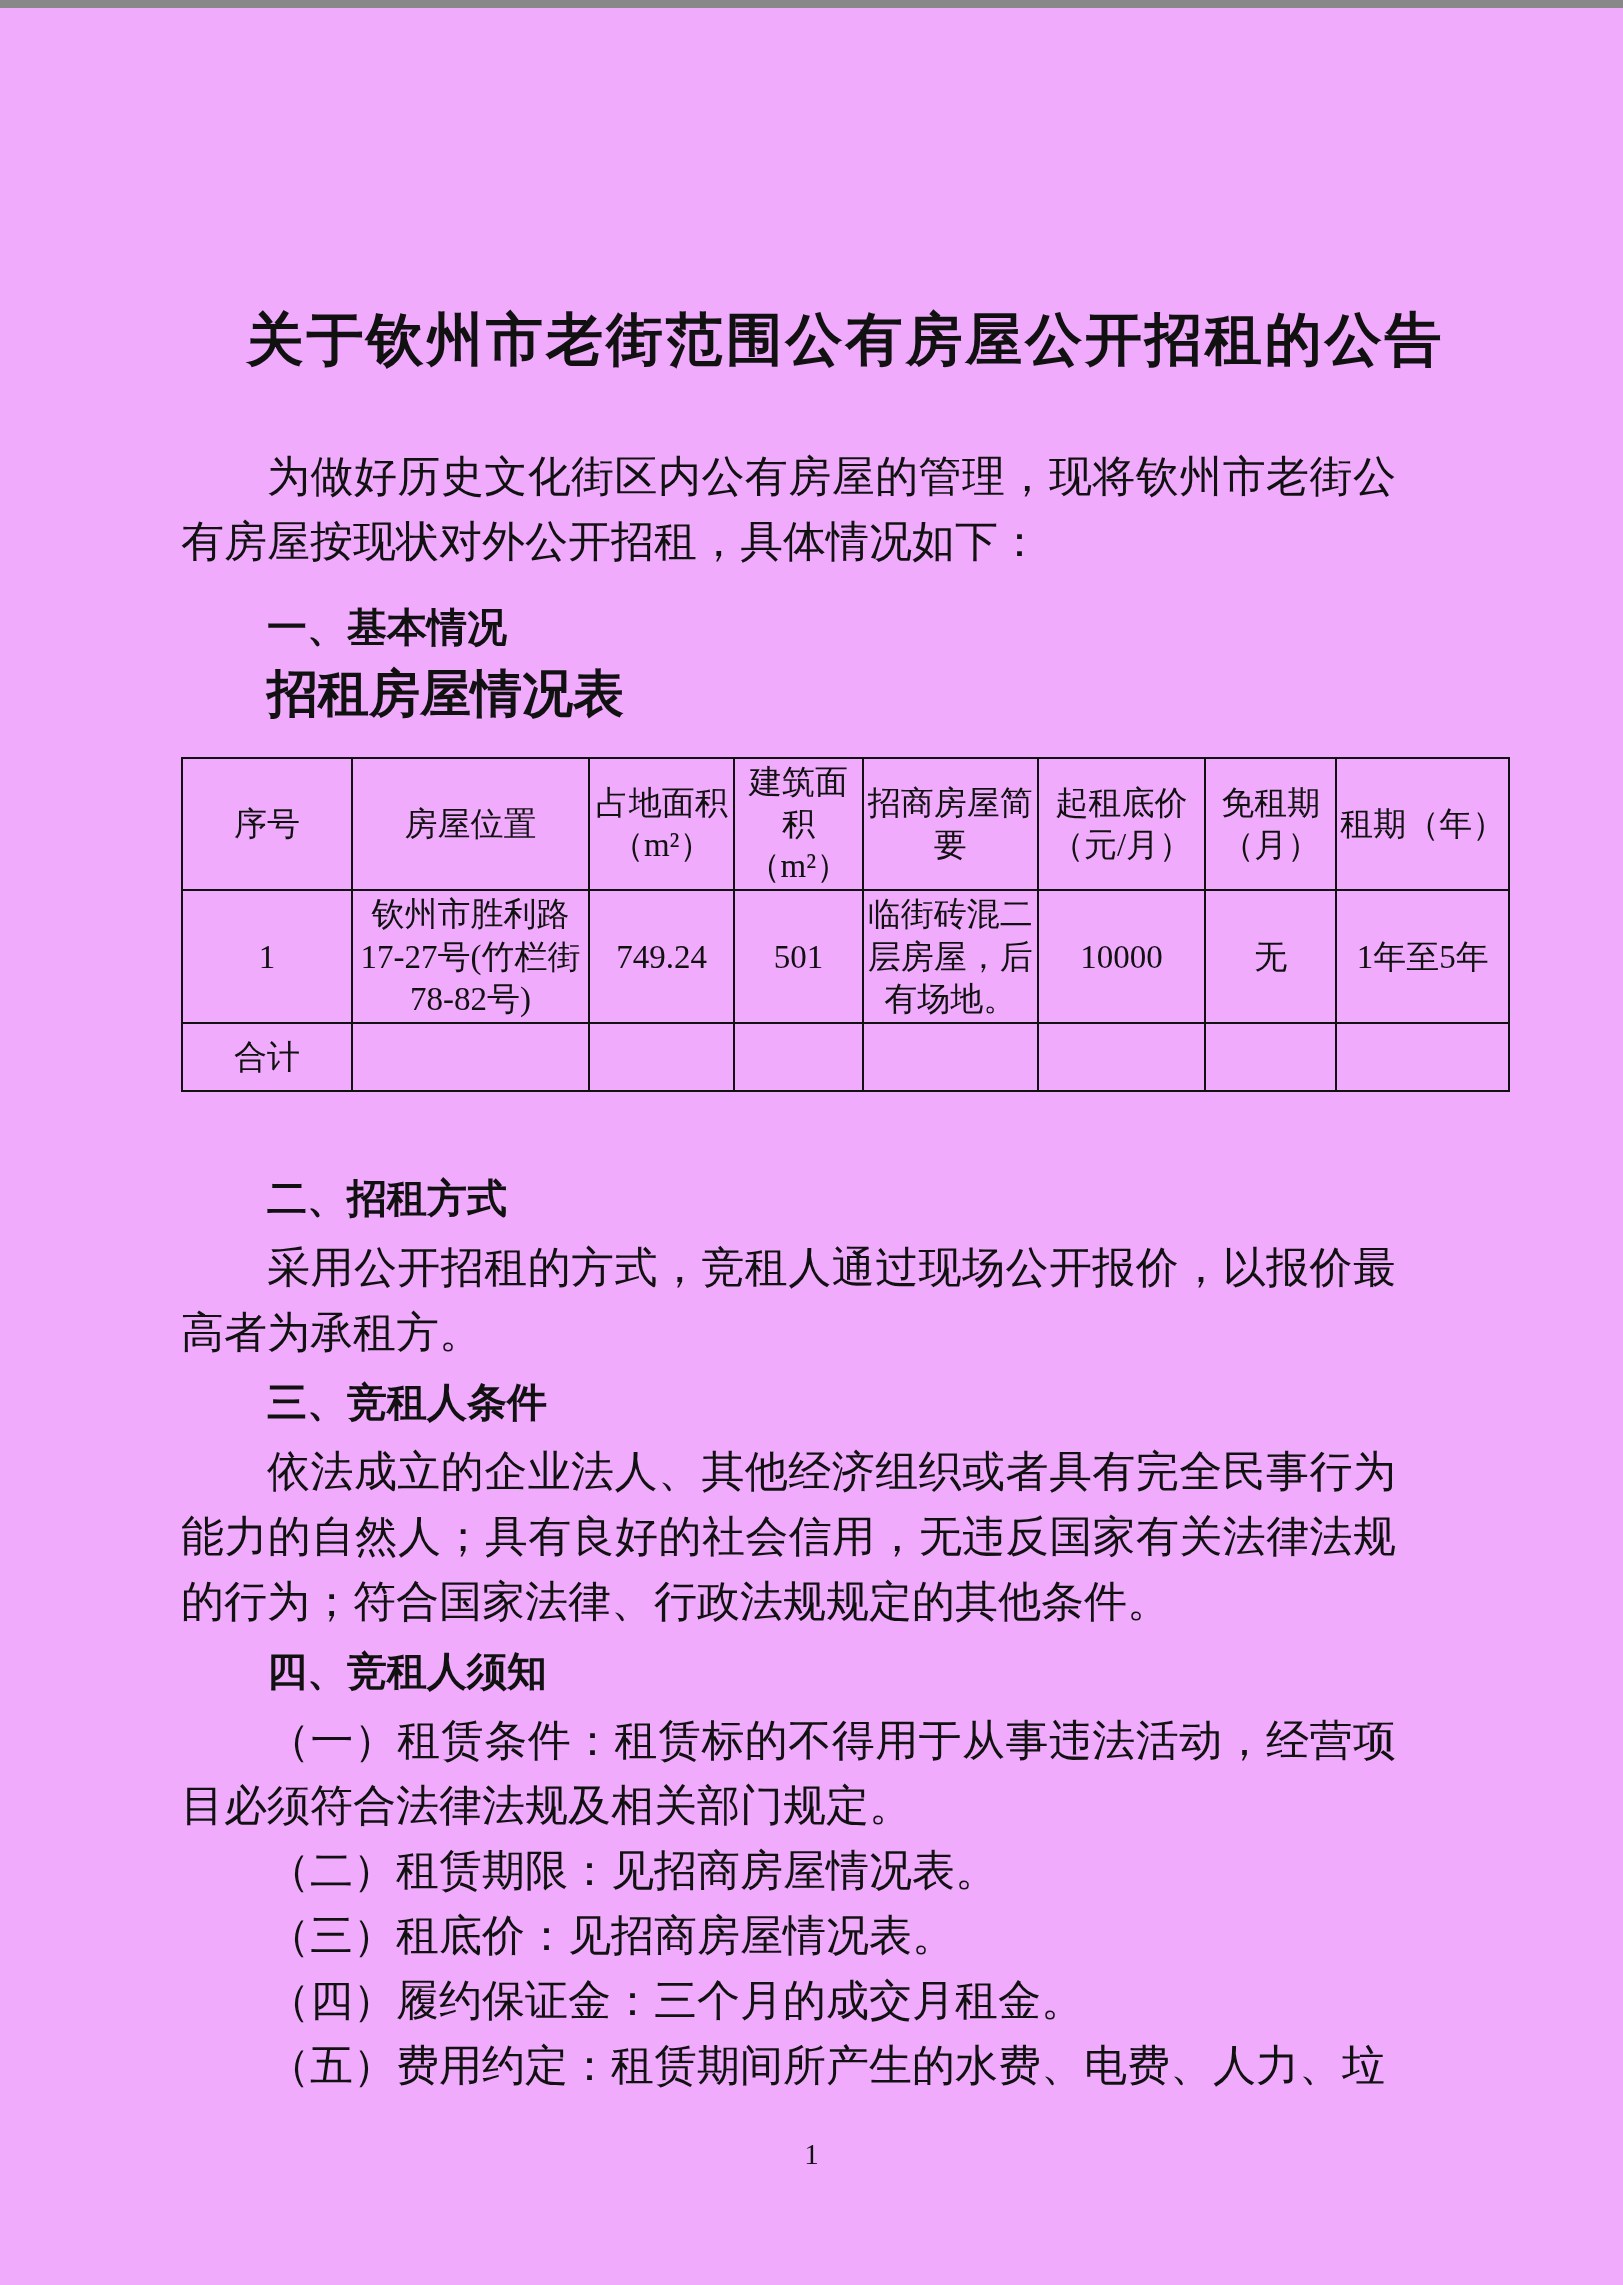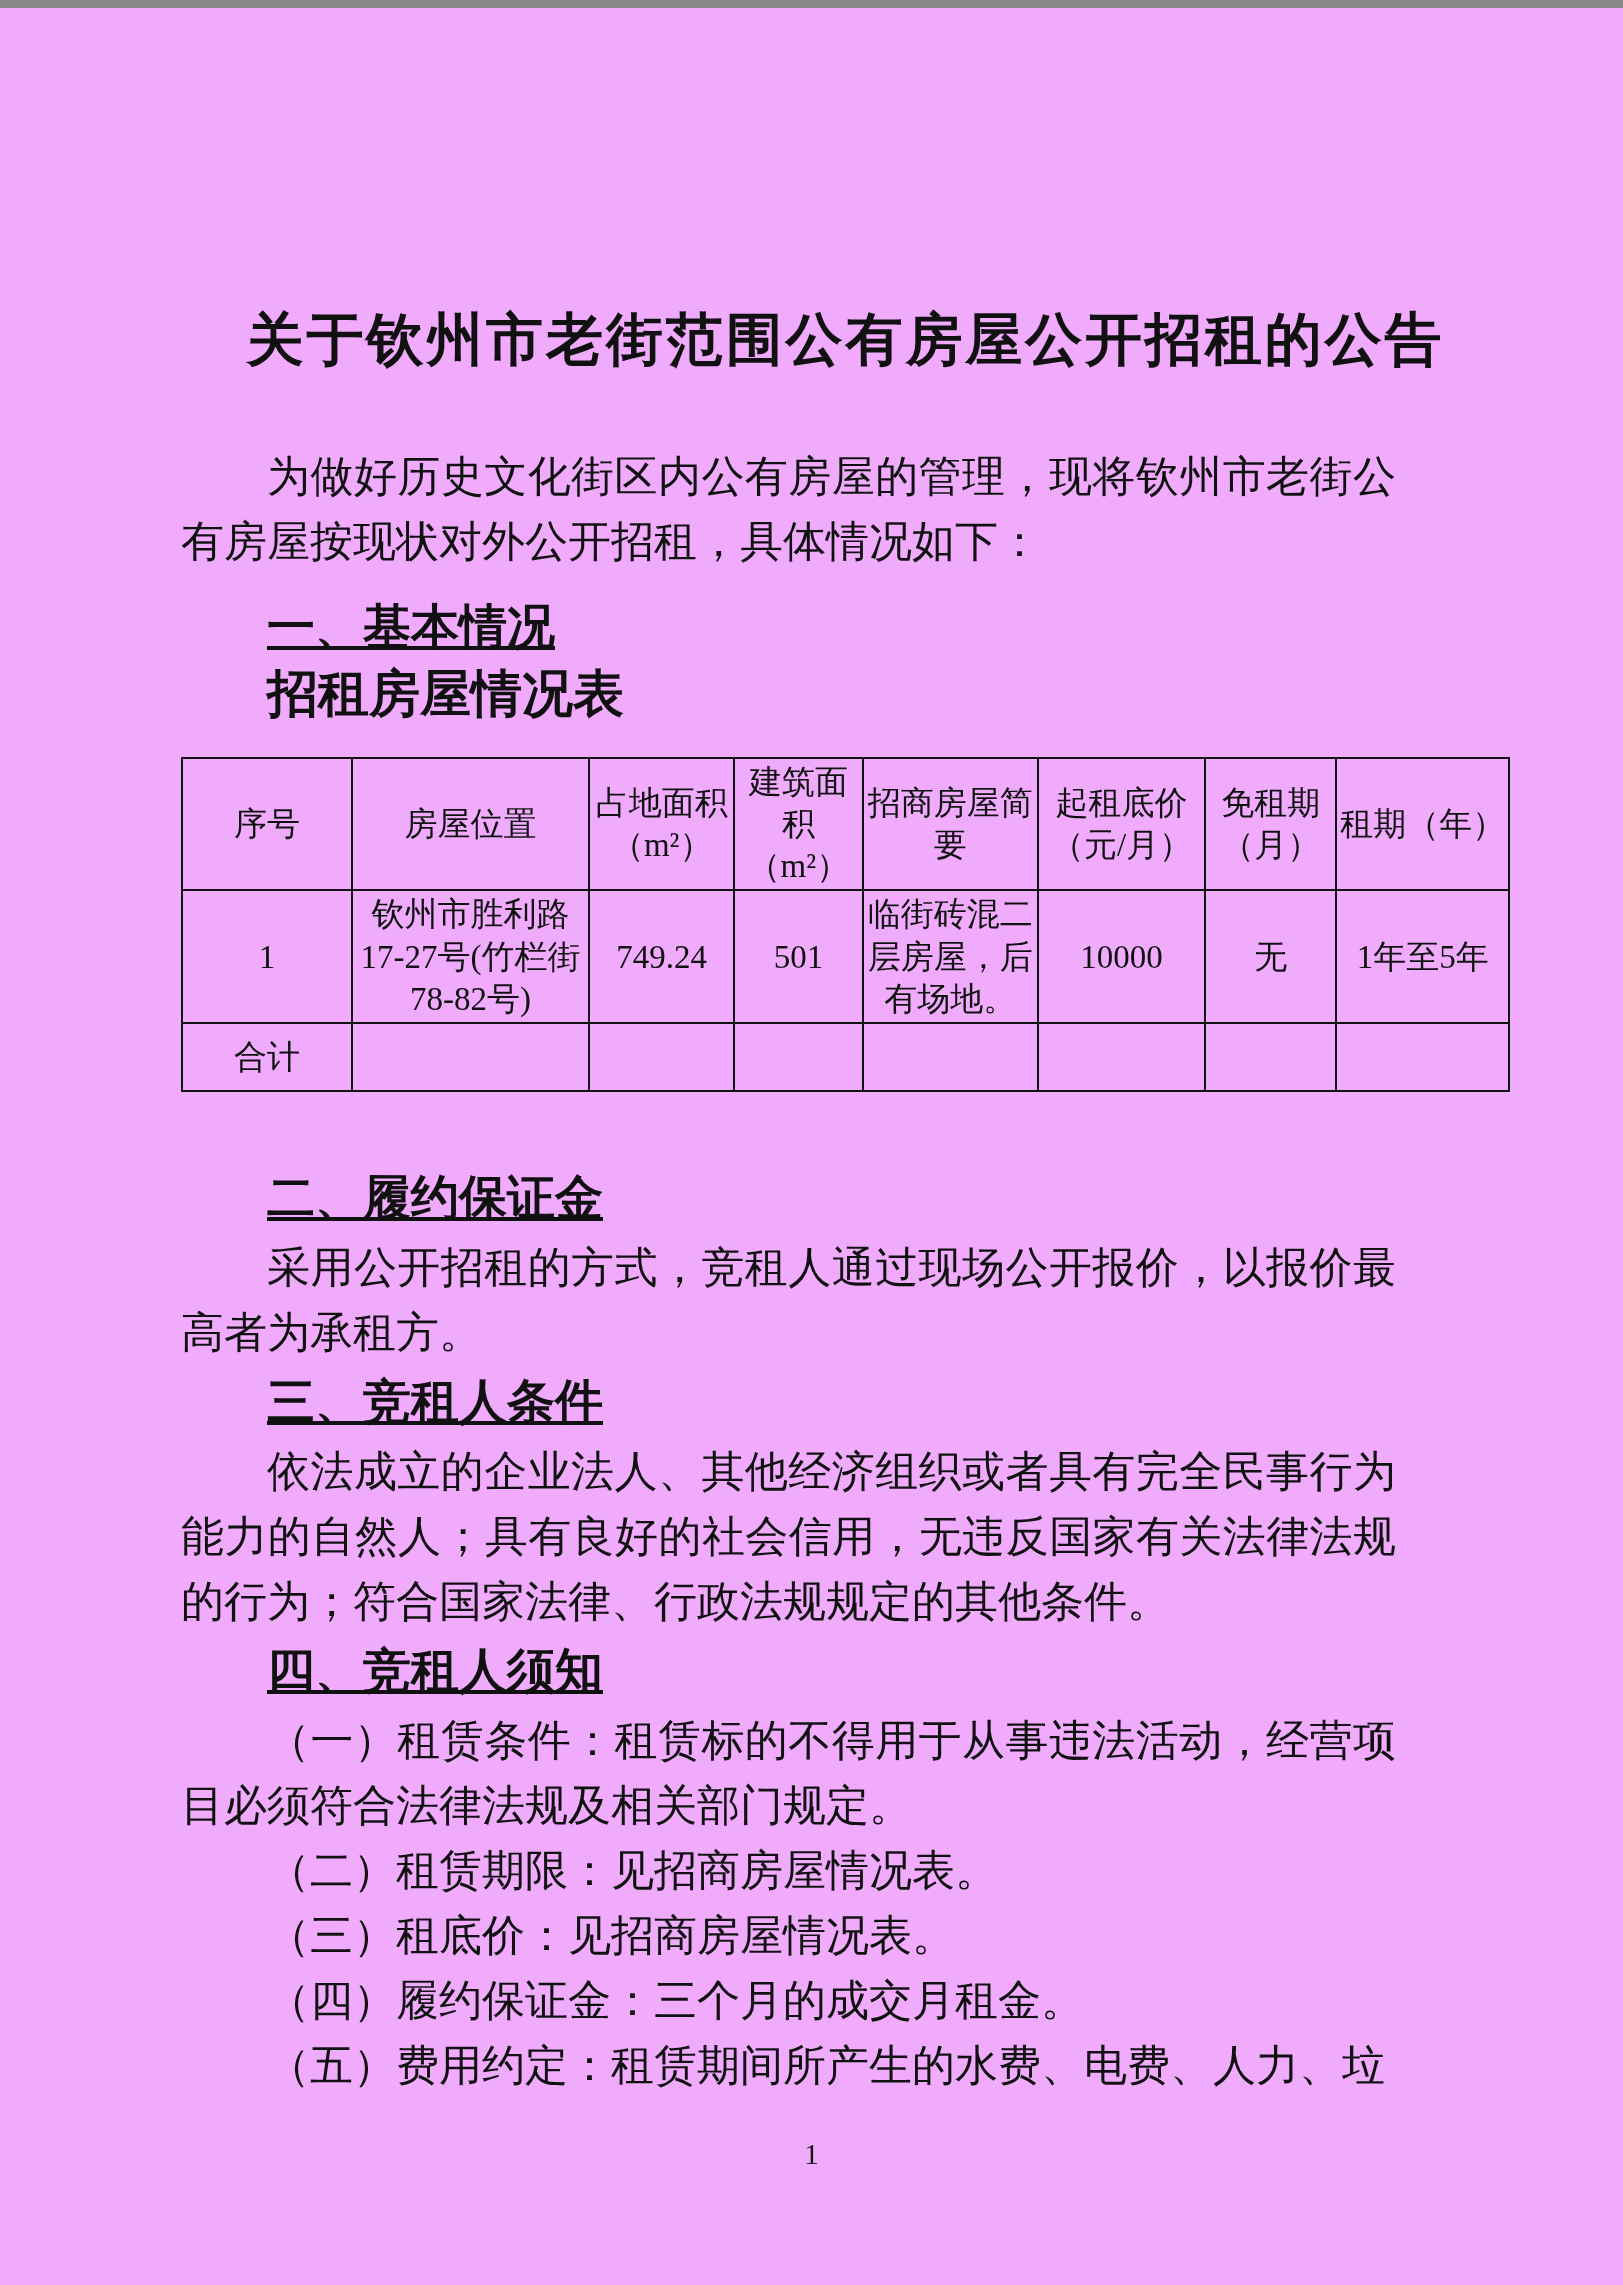--- a/index.html
+++ b/index.html
@@ -25,28 +25,27 @@
   }
   .para{
     font-size:43px;
     line-height:65px;
     width:1215px;
     text-align:justify;
     margin:0;
   }
   .indent{text-indent:86px;}
   .h2{
-    font-size:48px;
+    font-size:40px;
     line-height:74px;
     font-weight:bold;
     font-family:"Liberation Sans", sans-serif;
     text-indent:86px;
     margin:0;
     width:1215px;
-    text-decoration:underline;
   }
   .h2.first{margin-top:15.7px;}
   .table-caption{
     font-size:51px;
     line-height:59px;
     font-weight:bold;
     font-family:"Liberation Sans", sans-serif;
     text-indent:86px;
     margin:0;
     width:1215px;
@@ -133,21 +132,21 @@
         <td></td>
         <td></td>
         <td></td>
         <td></td>
         <td></td>
         <td></td>
       </tr>
     </tbody>
   </table>
 
-  <h2 class="h2 sec2">二、履约保证金</h2>
+  <h2 class="h2 sec2">二、招租方式</h2>
   <p class="para indent">采用公开招租的方式，竞租人通过现场公开报价，以报价最高者为承租方。</p>
 
   <h2 class="h2">三、竞租人条件</h2>
   <p class="para indent">依法成立的企业法人、其他经济组织或者具有完全民事行为能力的自然人；具有良好的社会信用，无违反国家有关法律法规的行为；符合国家法律、行政法规规定的其他条件。</p>
 
   <h2 class="h2">四、竞租人须知</h2>
   <p class="para indent">（一）租赁条件：租赁标的不得用于从事违法活动，经营项目必须符合法律法规及相关部门规定。</p>
   <p class="para indent">（二）租赁期限：见招商房屋情况表。</p>
   <p class="para indent">（三）租底价：见招商房屋情况表。</p>
   <p class="para indent">（四）履约保证金：三个月的成交月租金。</p>

